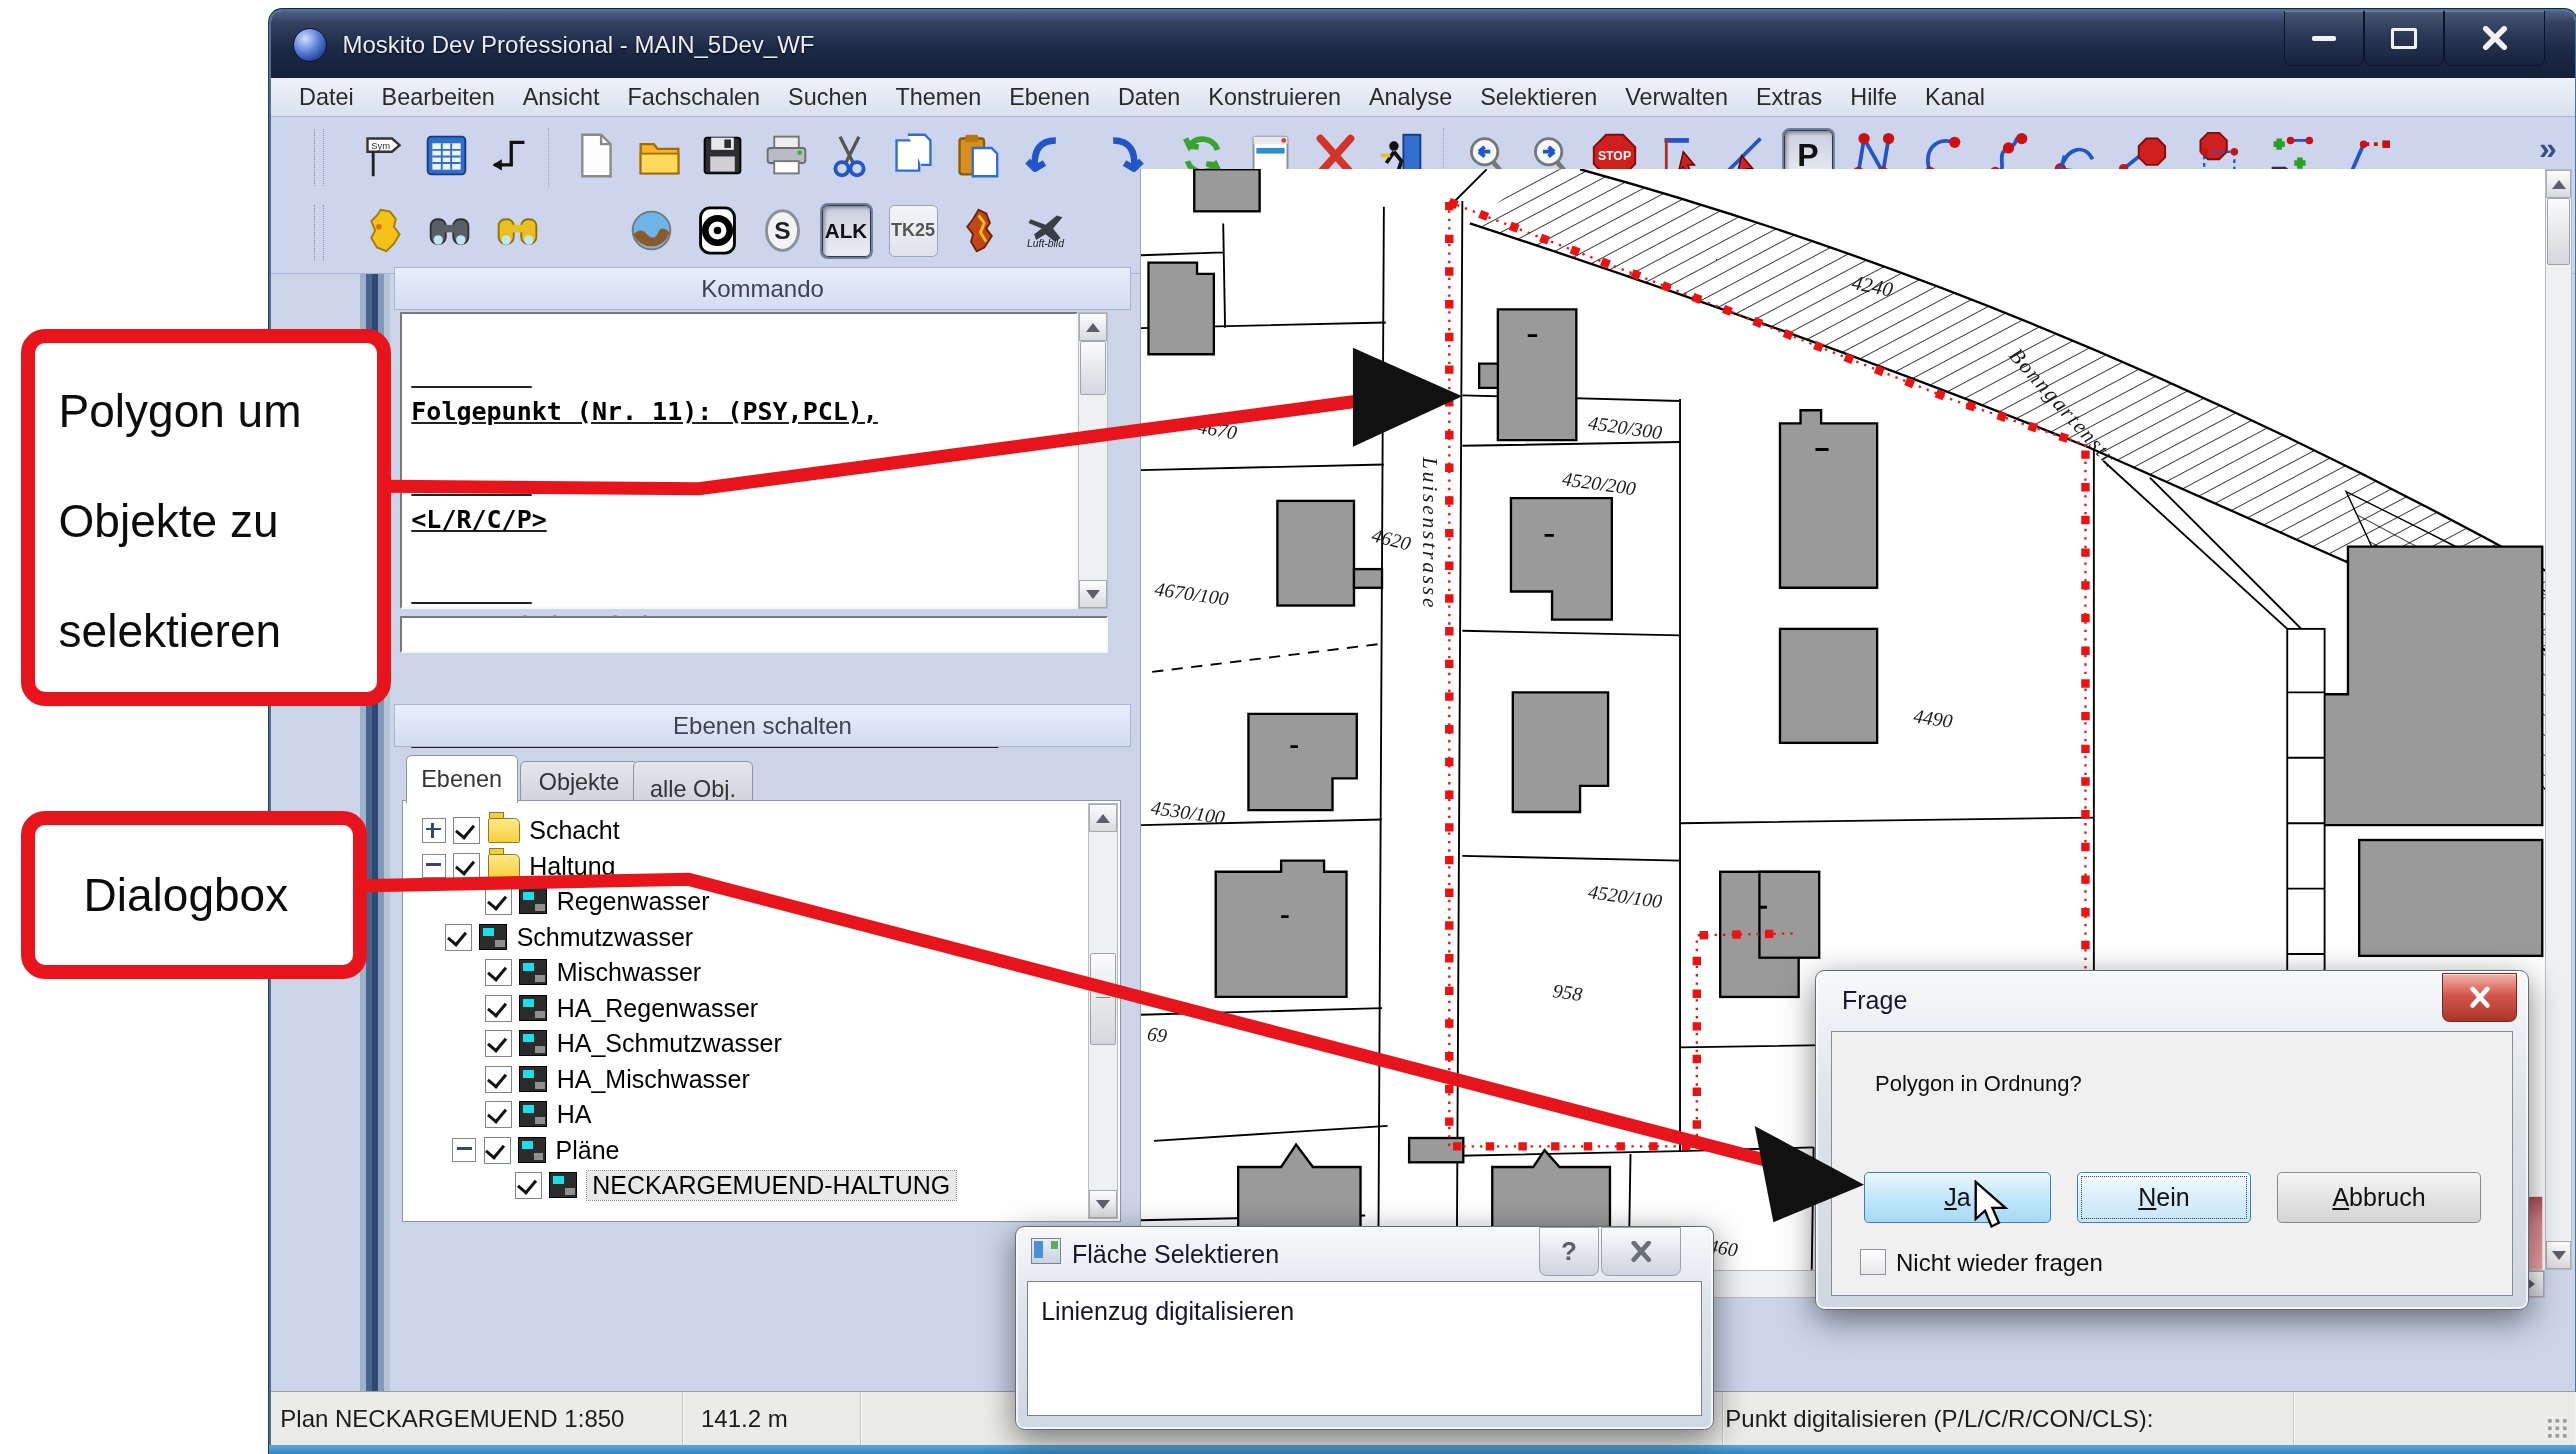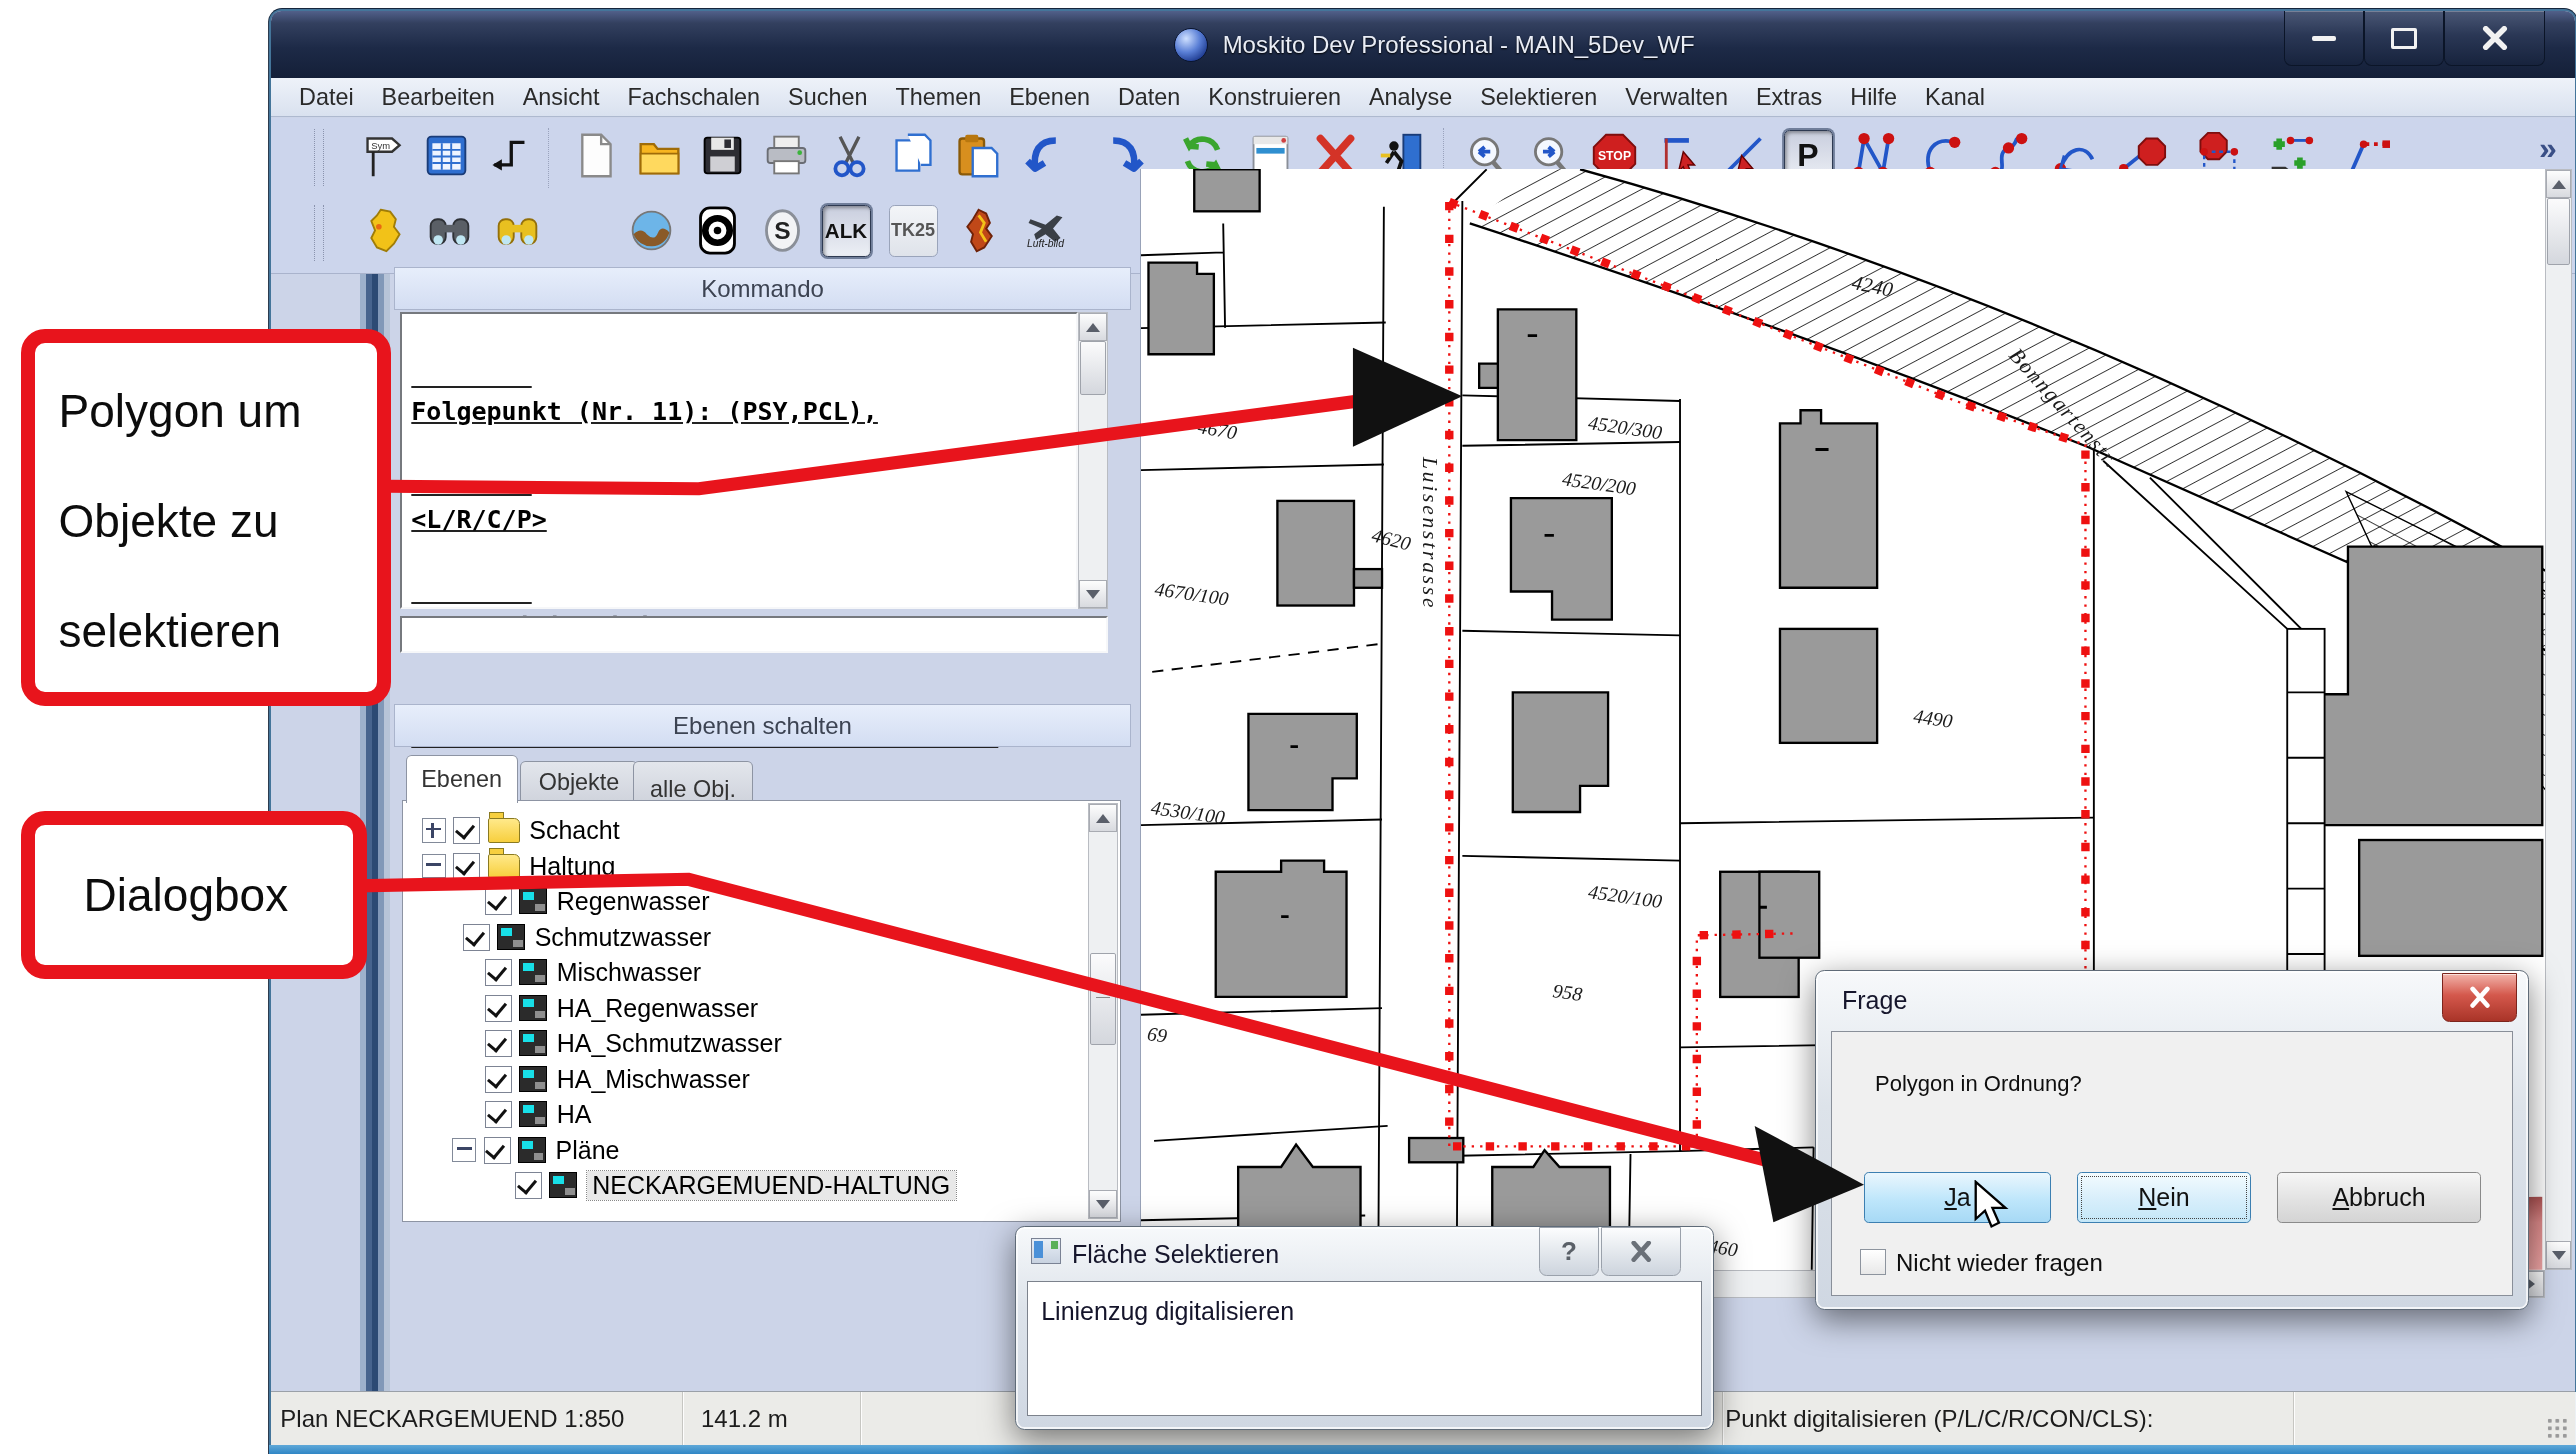--- a/index.html
+++ b/index.html
@@ -6,21 +6,21 @@
   #canvas{position:relative;width:2576px;height:1455px;background:#fff;overflow:hidden;
           font-family:"Liberation Sans",sans-serif;color:#222;}
   .abs{position:absolute;}
 
   
   #app-window{left:269px;top:9.3px;width:2304px;height:1445px;
       border:2.8px solid #44759a;border-bottom:none;border-radius:13px 13px 0 0;
       background:#ccd4e8;box-shadow:0 0 0 0.9px #16263c;}
   #titlebar{left:0;top:0;right:0;height:67px;border-radius:10.3px 10.3px 0 0;
       background:linear-gradient(#51608a 0%,#33405f 18%,#1d2a47 55%,#141f38 100%);
-      display:flex;align-items:center;justify-content:center;}
+      display:flex;align-items:center;}
   #app-icon{width:32px;height:32px;margin-left:22.4px;border-radius:50%;
       background:radial-gradient(circle at 35% 30%,#cfe0ff,#5a7fd6 45%,#1d3a8f 80%);
       border:0.9px solid #0a1530;}
   #window-title{margin-left:15px;font-size:24px;color:#e9edf6;text-shadow:0 0.9px 1.9px #000;}
   .win-btn{top:0;height:54px;background:linear-gradient(#4a5775,#2a3755 45%,#17233d);
       border:0.9px solid #0b1528;border-top:none;border-radius:0 0 7.5px 7.5px;
       box-shadow:inset 0 0.9px 0 rgba(255,255,255,.25);display:flex;align-items:center;justify-content:center;}
   #btn-min{left:2013px;width:78px;} #btn-max{left:2093px;width:78px;} #btn-close{left:2173px;width:99px;}
   .glyph-bar{width:24px;height:4.7px;background:#f2f2f2;border-radius:1.9px;}
   .glyph-box{width:20.6px;height:15px;border:3.7px solid #f2f2f2;border-radius:1.9px;}
@@ -515,21 +515,21 @@
           <span class="expander"></span>
             <span class="cbx"></span>
             <span class="folder"></span>
             <span>Haltung</span>
         </div>
         <div class="trow" style="top:82px;padding-left:82px;">
           <span class="cbx"></span>
             <span class="layer-ic"></span>
             <span>Regenwasser</span>
         </div>
-        <div class="trow" style="top:118px;padding-left:60px;">
+        <div class="trow" style="top:118px;padding-left:42px;">
           <span class="cbx"></span>
             <span class="layer-ic"></span>
             <span>Schmutzwasser</span>
         </div>
         <div class="trow" style="top:153px;padding-left:82px;">
           <span class="cbx"></span>
             <span class="layer-ic"></span>
             <span>Mischwasser</span>
         </div>
         <div class="trow" style="top:224px;padding-left:82px;">

